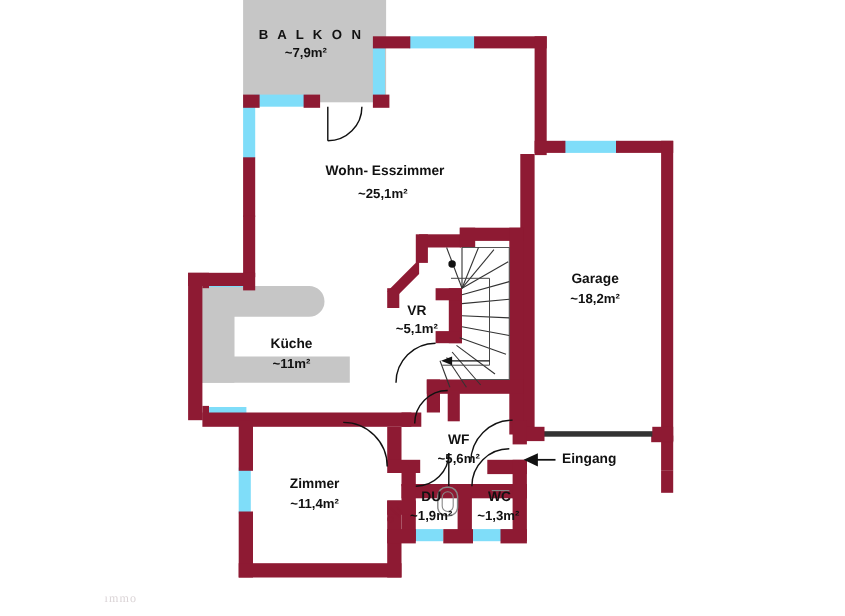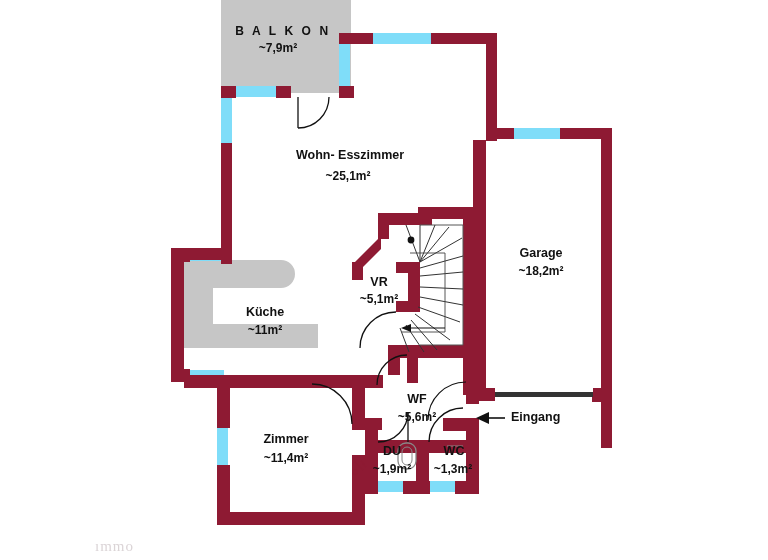--- a/index.html
+++ b/index.html
@@ -41,21 +41,21 @@
     font-weight: bold;
     font-size: 12.5px;
     fill: #111111;
     text-anchor: start;
     dominant-baseline: middle;
   }
   .watermark {
     position: absolute;
     left: 95px;
     top: 538px;
-    font-size: 15px;
+    font-size: 11px;
     color: #cfc6c9;
     font-family: "Liberation Serif", serif;
     letter-spacing: 1px;
     opacity: .75;
     user-select: none;
   }
 </style>
 </head>
 <body>
 

